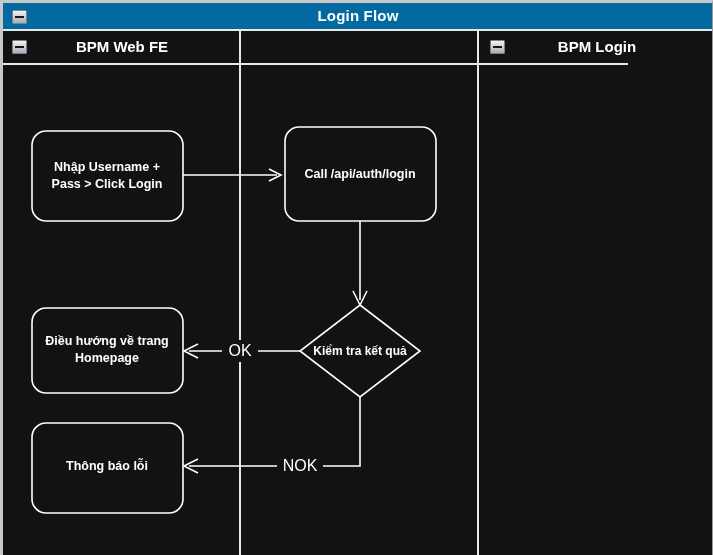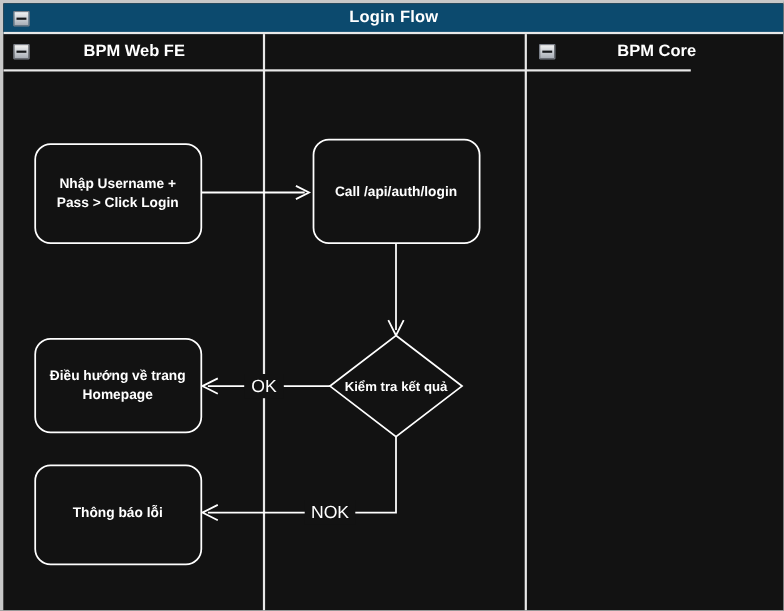--- a/index.html
+++ b/index.html
@@ -19,21 +19,21 @@
     overflow: hidden;
     font-family: "Liberation Sans", sans-serif;
   }
 
   
   #title-bar {
     position: absolute;
     left: 0; top: 0;
     width: 710px;
     height: 28px;
-    background: #0c4a6e;
+    background: #0369a1;
     border-bottom: 2px solid #e8e8e8;
     box-sizing: border-box;
   }
   #title-text {
     position: absolute;
     left: 0; top: 0;
     width: 710px;
     line-height: 26px;
     text-align: center;
     color: #ffffff;
@@ -157,21 +157,21 @@
   <div id="lane-header-row">
 
     <div class="lane-head" style="left:0px; width:238px;">
       <div class="collapse-icon" style="left:9px; top:9px;"></div>
       <div class="lane-head-label">BPM Web FE</div>
     </div>
 
 
     <div class="lane-head" style="left:478px; width:232px;">
       <div class="collapse-icon" style="left:9px; top:9px;"></div>
-      <div class="lane-head-label">BPM Core</div>
+      <div class="lane-head-label">BPM Login</div>
     </div>
   </div>
 
   <div class="lane-sep" style="left:236px;"></div>
   <div class="lane-sep" style="left:474px;"></div>
 
   <svg id="flow-layer" viewBox="0 0 710 552">
 
     <g>
       <line class="edge" x1="180" y1="172" x2="274" y2="172"></line>

